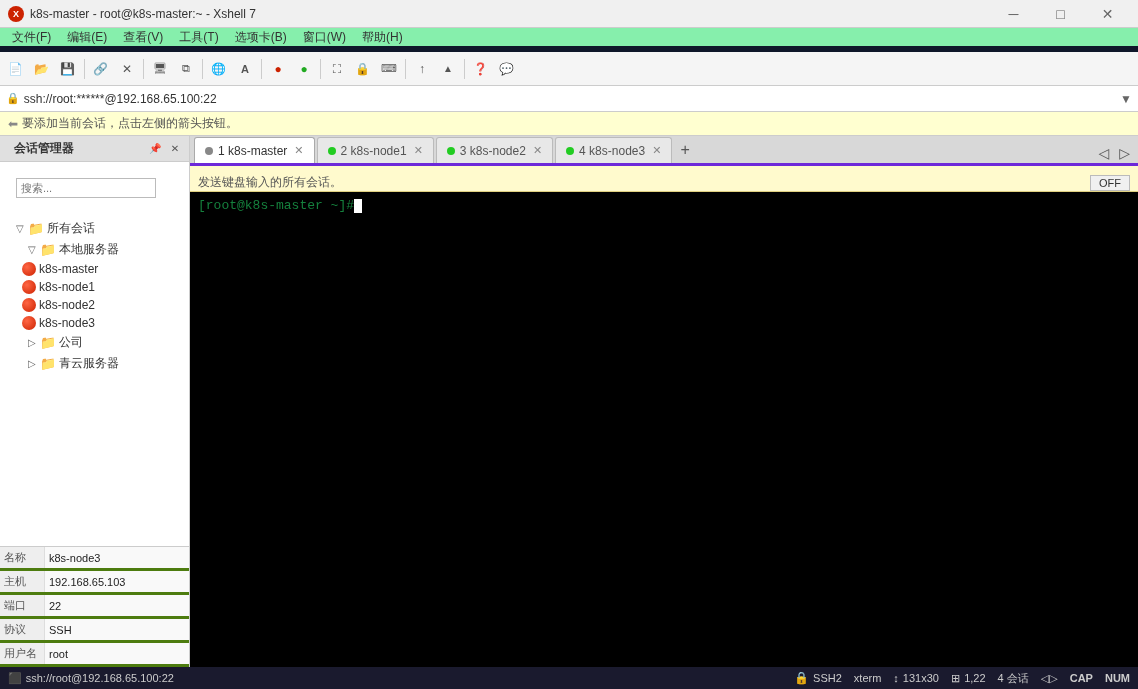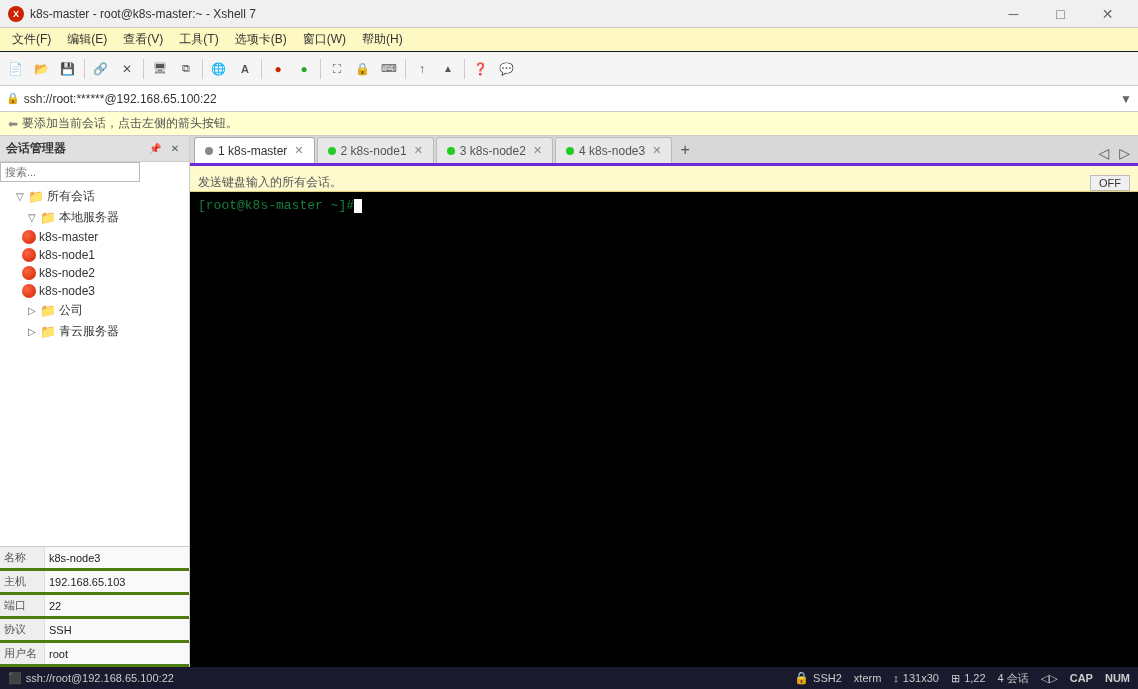--- a/index.html
+++ b/index.html
@@ -34,25 +34,25 @@
       width: 45px; height: 28px;
       border: none; background: transparent;
       cursor: pointer; font-size: 14px;
       display: flex; align-items: center; justify-content: center;
       color: #666;
     }
 
     
     .menu-bar {
       height: 24px;
-      background: #fef9c3;
+      background: #86efac;
       display: flex;
       align-items: center;
       padding: 0 4px;
-      border-bottom: 1px solid #0f172a;
+      border-bottom: 6px solid #0f172a;
     }
     .menu-item {
       padding: 2px 8px;
       font-size: 12px;
       color: #333;
       cursor: pointer;
       height: 22px;
       display: flex; align-items: center;
     }
 
@@ -132,21 +132,21 @@
     }
     .sidebar-header {
       height: 26px;
       background: #e0e0e0;
       display: flex;
       align-items: center;
       justify-content: space-between;
       padding: 0 6px;
       border-bottom: 1px solid #ccc;
     }
-    .sidebar-title { font-size: 12px; font-weight: bold; color: #333; }
+    .sidebar-title { font-size: 12px; font-weight: bold; color: #333; margin-left: 8px; }
     .sidebar-tree {
       flex: 1;
       overflow-y: auto;
       padding: 4px 0;
     }
     .tree-item {
       display: flex;
       align-items: center;
       padding: 2px 4px;
       cursor: pointer;
@@ -374,21 +374,21 @@
 
     <div class="sidebar">
       <div class="sidebar-header">
         <span class="sidebar-title">会话管理器</span>
         <div style="display:flex;gap:3px;">
           <span class="small-btn">📌</span>
           <span class="small-btn">✕</span>
         </div>
       </div>
 
-      <div style="padding:0;">
+      <div style="padding:16px;">
         <input class="search-box" type="text" placeholder="搜索..." style="">
       </div>
 
       <div class="sidebar-tree">
 
         <div class="tree-item tree-indent-1">
           <span class="tree-arrow">▽</span>
           <span class="tree-folder folder-icon">📁</span>
           <span>所有会话</span>
         </div>

